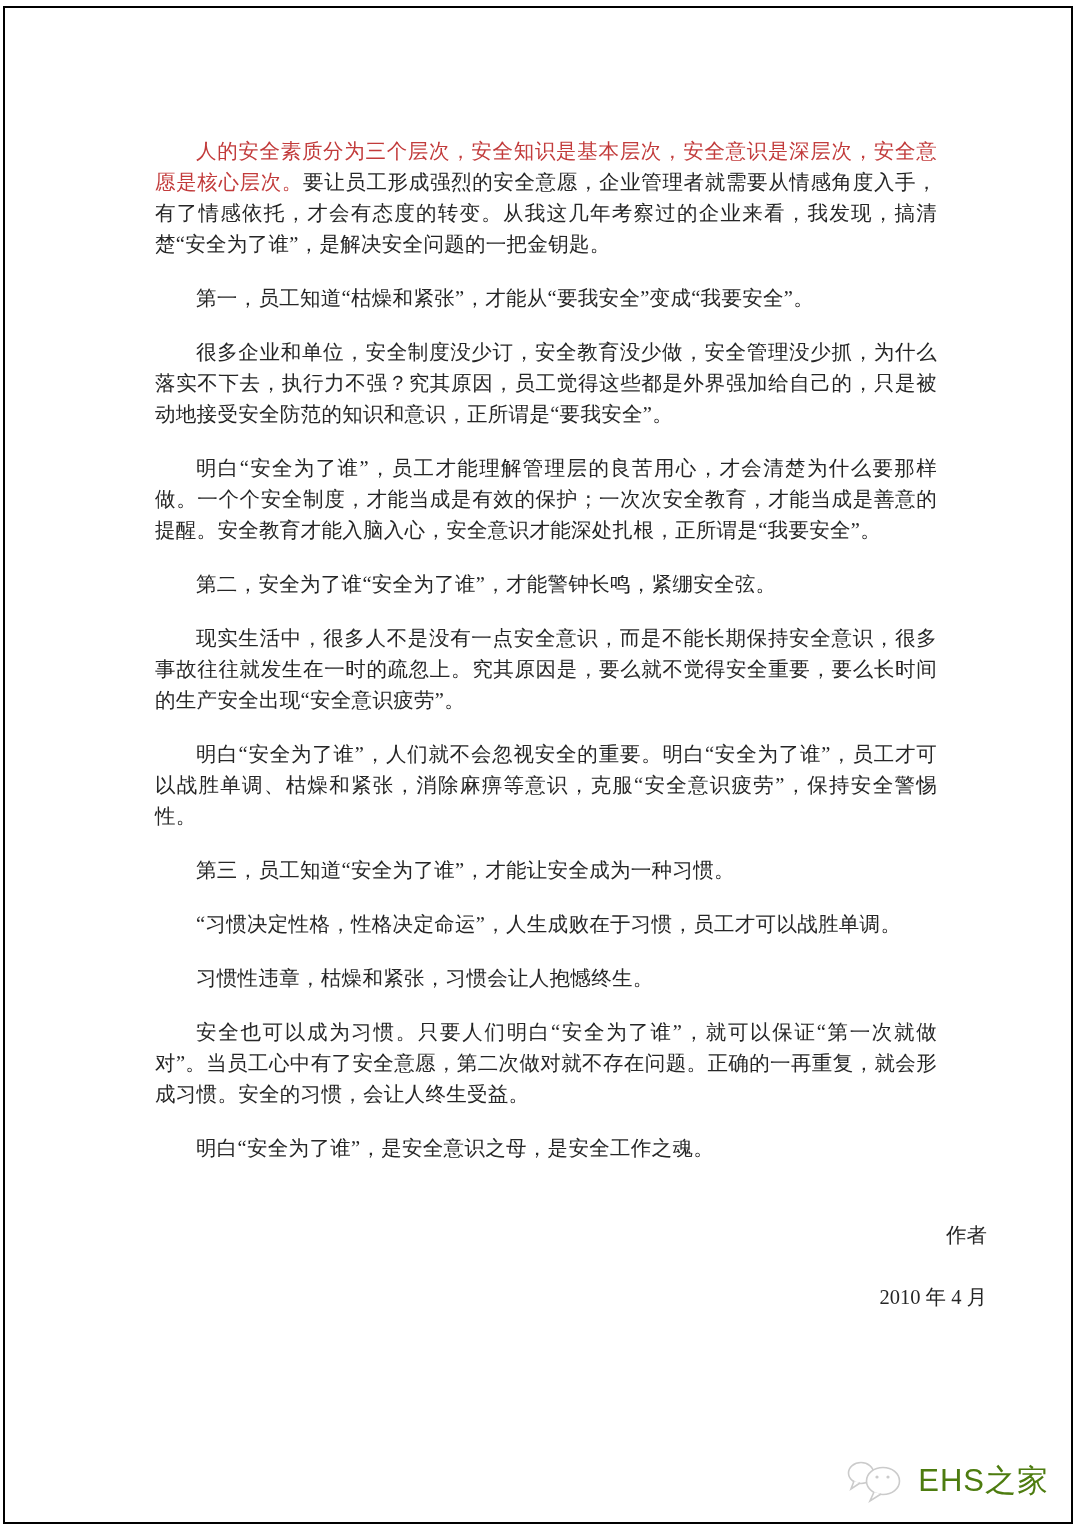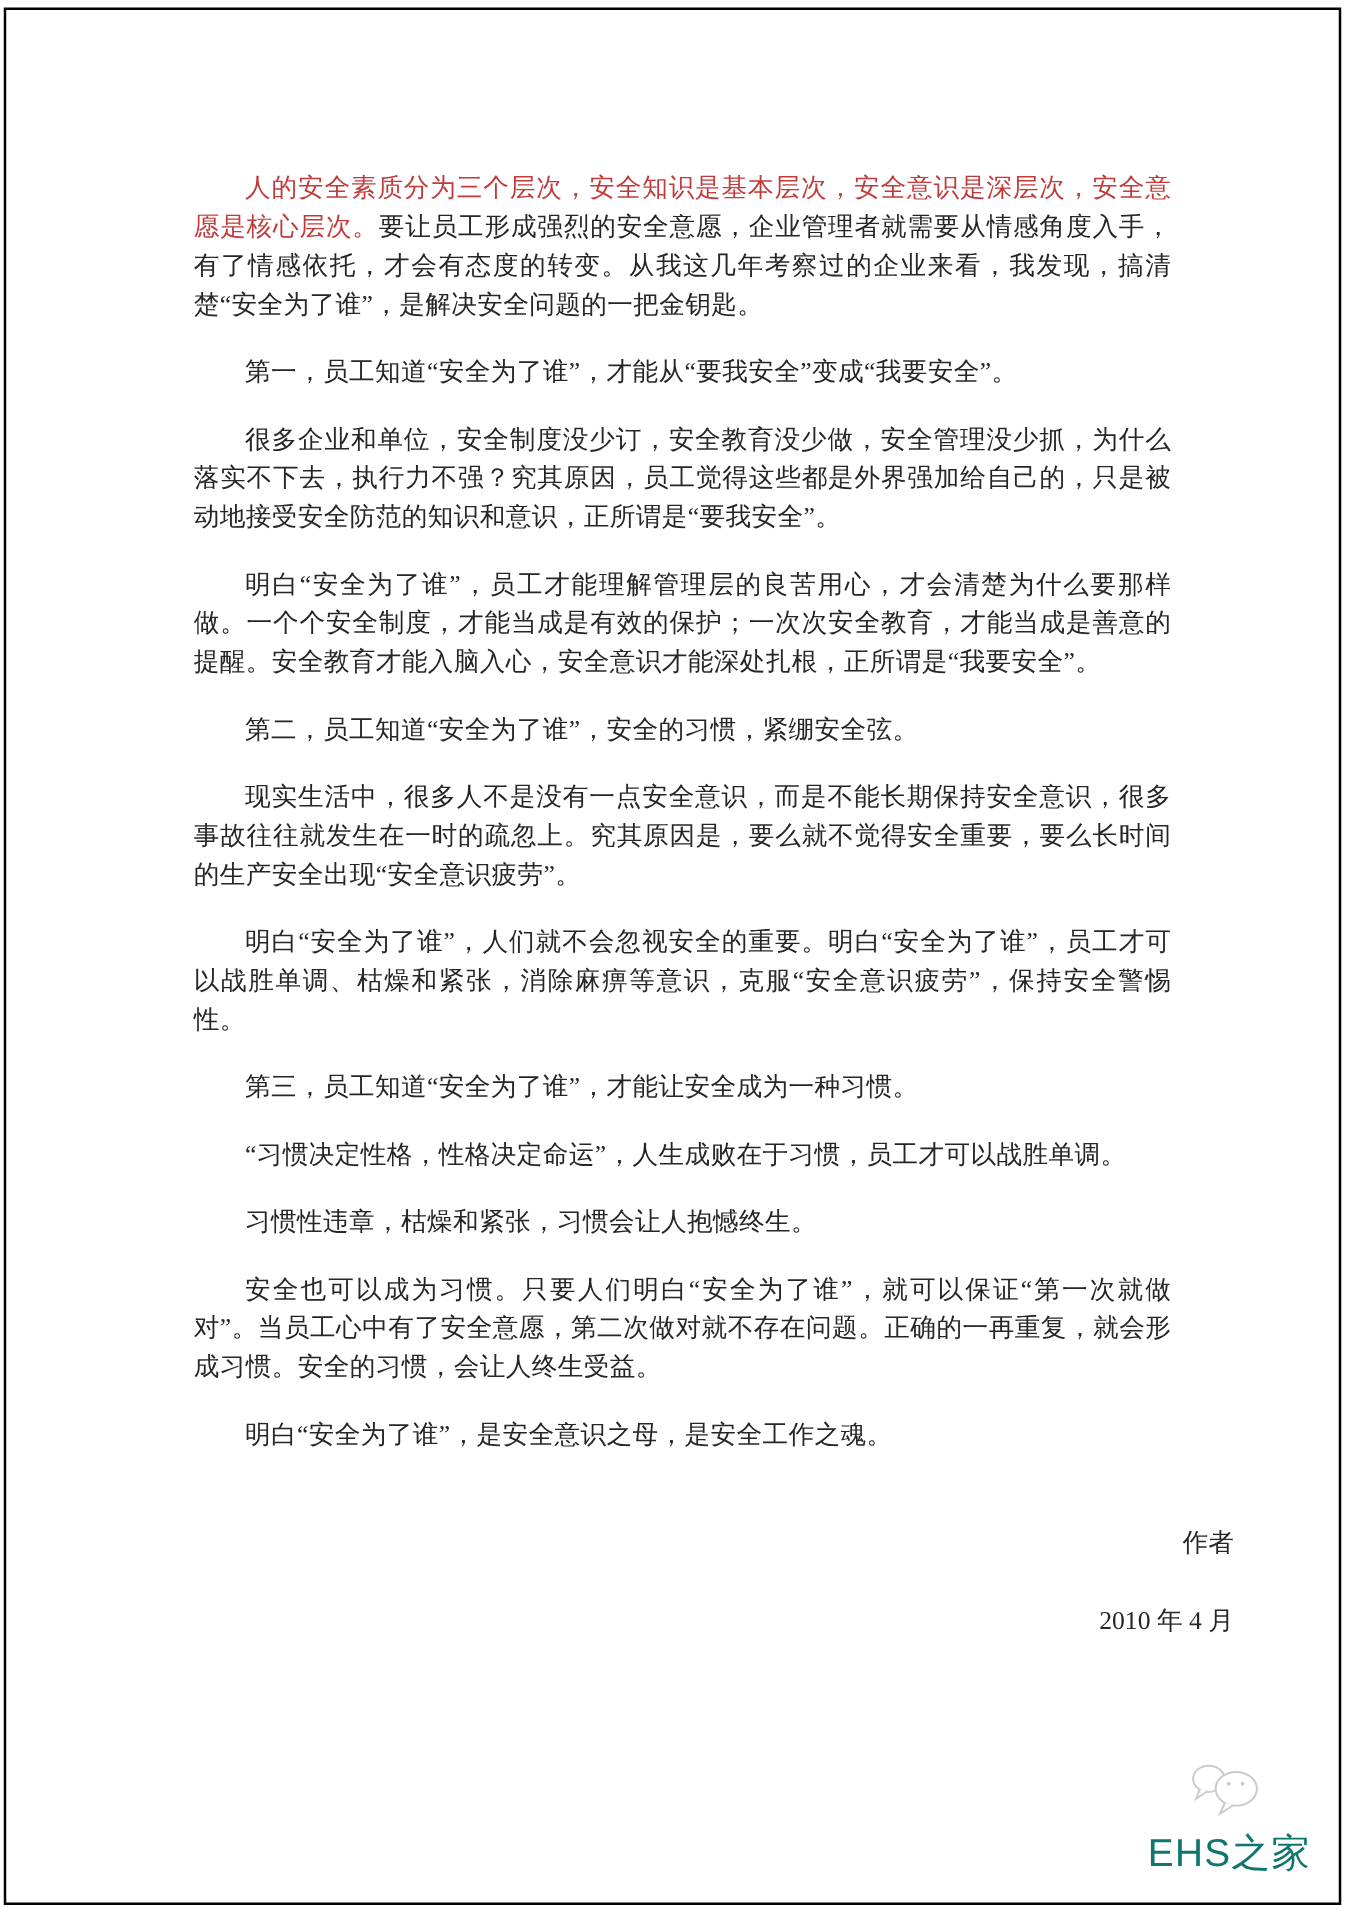--- a/index.html
+++ b/index.html
@@ -50,40 +50,39 @@
     margin: 0;
   }
   .byline p.date-line { margin-top: 32px; }
   .watermark {
     position: absolute;
     right: 22px;
     bottom: 18px;
     display: flex;
     align-items: center;
     gap: 8px;
-    color: #0f766e;
+    color: #4d7c0f;
     font-size: 31px;
     font-family: "Liberation Sans", "DejaVu Sans", sans-serif;
     text-shadow: 1px 1px 0 #ffffff;
     letter-spacing: 1px;
-    flex-direction: column;
   }
   .watermark svg { display: block; }
 </style>
 </head>
 <body>
 
 <div class="page-frame">
 
   <div class="content">
       <p class="para"><span class="red">人的安全素质分为三个层次，安全知识是基本层次，安全意识是深层次，安全意愿是核心层次。</span><span class="plain">要让员工形成强烈的安全意愿，企业管理者就需要从情感角度入手，有了情感依托，才会有态度的转变。从我这几年考察过的企业来看，我发现，搞清楚“安全为了谁”，是解决安全问题的一把金钥匙。</span></p>
-      <p class="para"><span class="plain">第一，员工知道“安全为了谁”，才能从“要我安全”变成“我要安全”。</span></p>
+      <p class="para"><span class="plain">第一，员工知道“枯燥和紧张”，才能从“要我安全”变成“我要安全”。</span></p>
       <p class="para"><span class="plain">很多企业和单位，安全制度没少订，安全教育没少做，安全管理没少抓，为什么落实不下去，执行力不强？究其原因，员工觉得这些都是外界强加给自己的，只是被动地接受安全防范的知识和意识，正所谓是“要我安全”。</span></p>
       <p class="para"><span class="plain">明白“安全为了谁”，员工才能理解管理层的良苦用心，才会清楚为什么要那样做。一个个安全制度，才能当成是有效的保护；一次次安全教育，才能当成是善意的提醒。安全教育才能入脑入心，安全意识才能深处扎根，正所谓是“我要安全”。</span></p>
-      <p class="para"><span class="plain">第二，员工知道“安全为了谁”，安全的习惯，紧绷安全弦。</span></p>
+      <p class="para"><span class="plain">第二，安全为了谁“安全为了谁”，才能警钟长鸣，紧绷安全弦。</span></p>
       <p class="para"><span class="plain">现实生活中，很多人不是没有一点安全意识，而是不能长期保持安全意识，很多事故往往就发生在一时的疏忽上。究其原因是，要么就不觉得安全重要，要么长时间的生产安全出现“安全意识疲劳”。</span></p>
       <p class="para"><span class="plain">明白“安全为了谁”，人们就不会忽视安全的重要。明白“安全为了谁”，员工才可以战胜单调、枯燥和紧张，消除麻痹等意识，克服“安全意识疲劳”，保持安全警惕性。</span></p>
       <p class="para"><span class="plain">第三，员工知道“安全为了谁”，才能让安全成为一种习惯。</span></p>
       <p class="para"><span class="plain">“习惯决定性格，性格决定命运”，人生成败在于习惯，员工才可以战胜单调。</span></p>
       <p class="para"><span class="plain">习惯性违章，枯燥和紧张，习惯会让人抱憾终生。</span></p>
       <p class="para"><span class="plain">安全也可以成为习惯。只要人们明白“安全为了谁”，就可以保证“第一次就做对”。当员工心中有了安全意愿，第二次做对就不存在问题。正确的一再重复，就会形成习惯。安全的习惯，会让人终生受益。</span></p>
       <p class="para"><span class="plain">明白“安全为了谁”，是安全意识之母，是安全工作之魂。</span></p>
     </div>
 
   <div class="byline">

